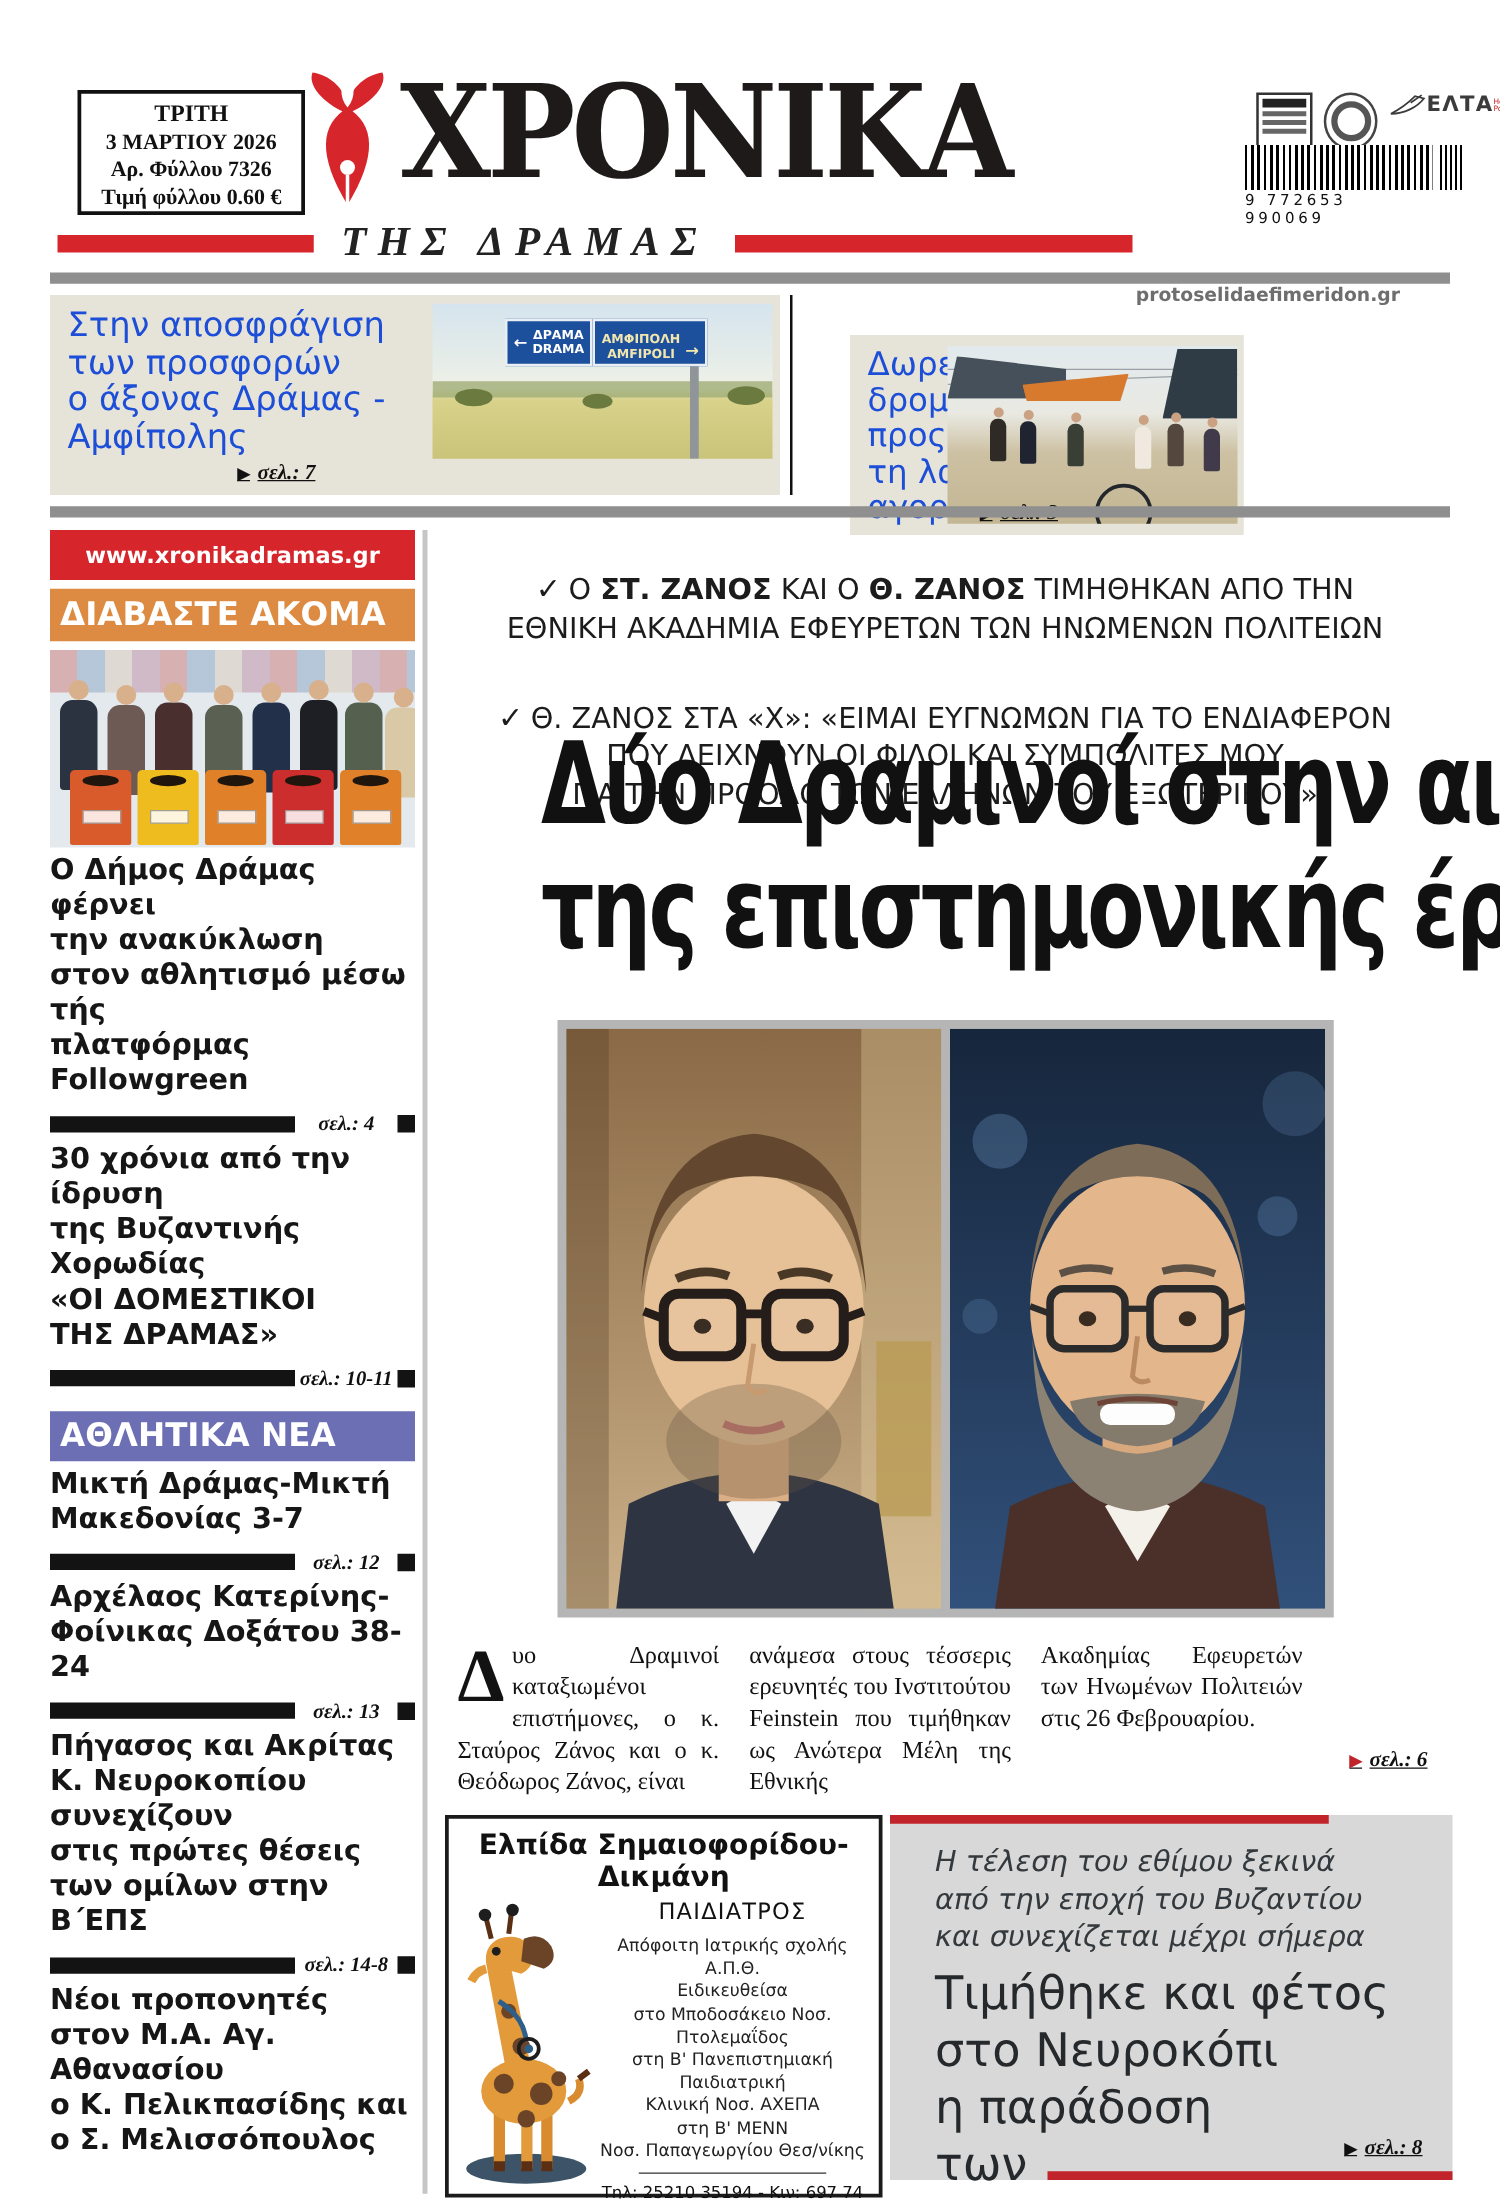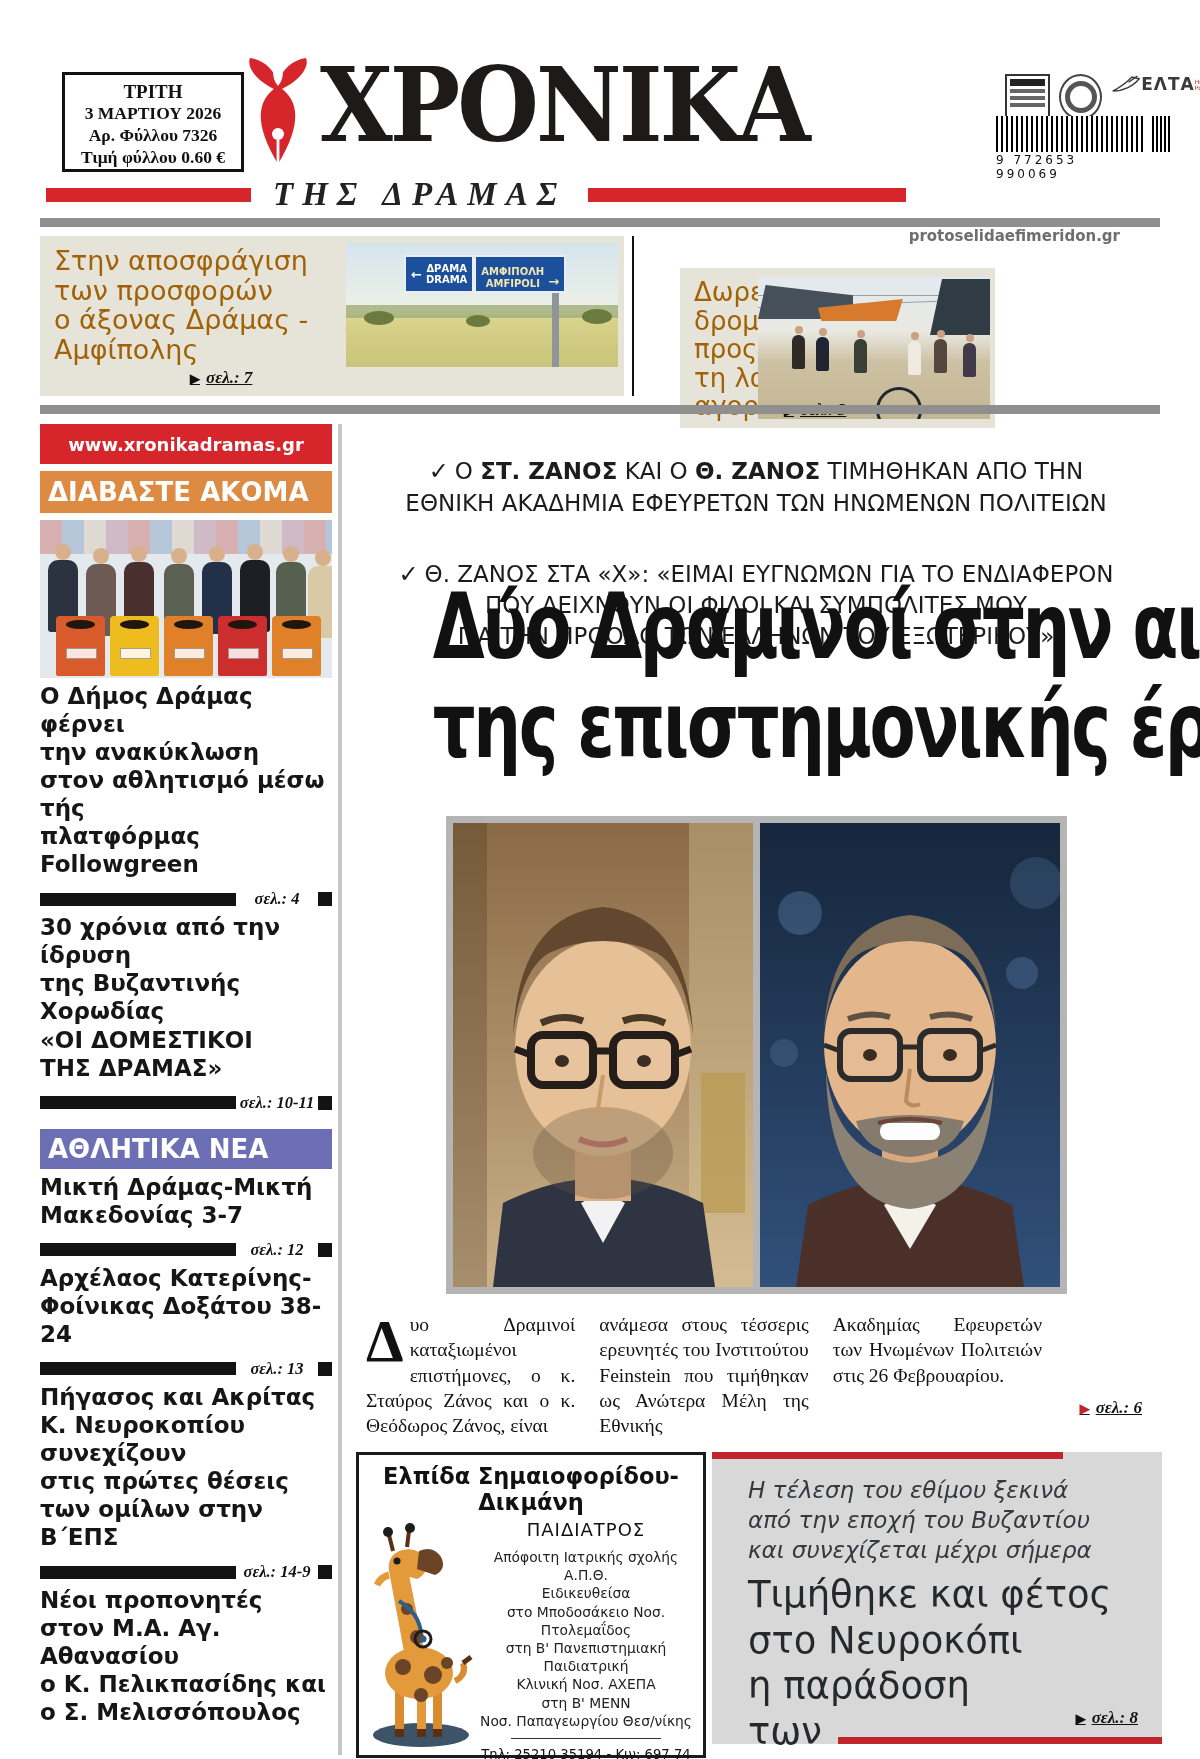--- a/index.html
+++ b/index.html
@@ -43,21 +43,21 @@
   .hdivider{position:absolute;left:40px;width:1120px;height:9px;background:#8f8f8f;}
   .d1{top:218px;} .d2{top:405px;}
   .watermark{position:absolute;left:0;top:227px;width:1120px;text-align:right;
              font-size:15px;font-weight:bold;color:#6e6e6e;}
 
   
   .story{position:absolute;top:236px;height:160px;background:#e6e3d8;}
   .story-left{left:40px;width:584px;}
   .story-right{left:680px;width:315px;margin-top:32px;}
   .vline{position:absolute;left:632px;top:236px;width:2px;height:160px;background:#111;}
-  .story .head{position:absolute;left:14px;top:10px;font-size:27px;line-height:1.1;color:#a16207;}
+  .story .head{position:absolute;left:14px;top:10px;font-size:27px;line-height:1.1;color:#1d4ed8;}
   .story-right .head{font-size:26px;}
   .pref{font-family:"Liberation Serif",serif;font-style:italic;font-weight:bold;font-size:17px;color:#111;text-decoration:underline;}
   .tri{color:#111;font-size:13px;font-style:normal;margin-right:6px;}
   .tri.red{color:#c2242b;}
   .story .pref-pos{position:absolute;left:150px;bottom:8px;}
   .story-right .pref-pos{left:104px;}
 
   .photo{position:absolute;overflow:hidden;}
   .ph-road{right:6px;top:7px;width:272px;height:124px;background:linear-gradient(#d5e4ee 0%,#eef1e6 55%,#d9d28a 62%,#c9c47a 100%);}
   .ph-road .treeline{position:absolute;left:0;top:62px;width:100%;height:13px;background:#9aa86e;opacity:.75;}
@@ -311,21 +311,21 @@
       <span class="num">σελ.: 13</span>
       <span class="sq"></span>
     </div>
 
     <div class="sb-item pre">Πήγασος και Ακρίτας
 Κ. Νευροκοπίου συνεχίζουν
 στις πρώτες θέσεις
 των ομίλων στην Β΄ΕΠΣ</div>
     <div class="pageref">
       <span class="bar"></span>
-      <span class="num">σελ.: 14-9</span>
+      <span class="num">σελ.: 14-8</span>
       <span class="sq"></span>
     </div>
 
     <div class="sb-item pre">Νέοι προπονητές
 στον Μ.Α. Αγ. Αθανασίου
 ο Κ. Πελικπασίδης και
 ο Σ. Μελισσόπουλος</div>
 
   </div>
 

